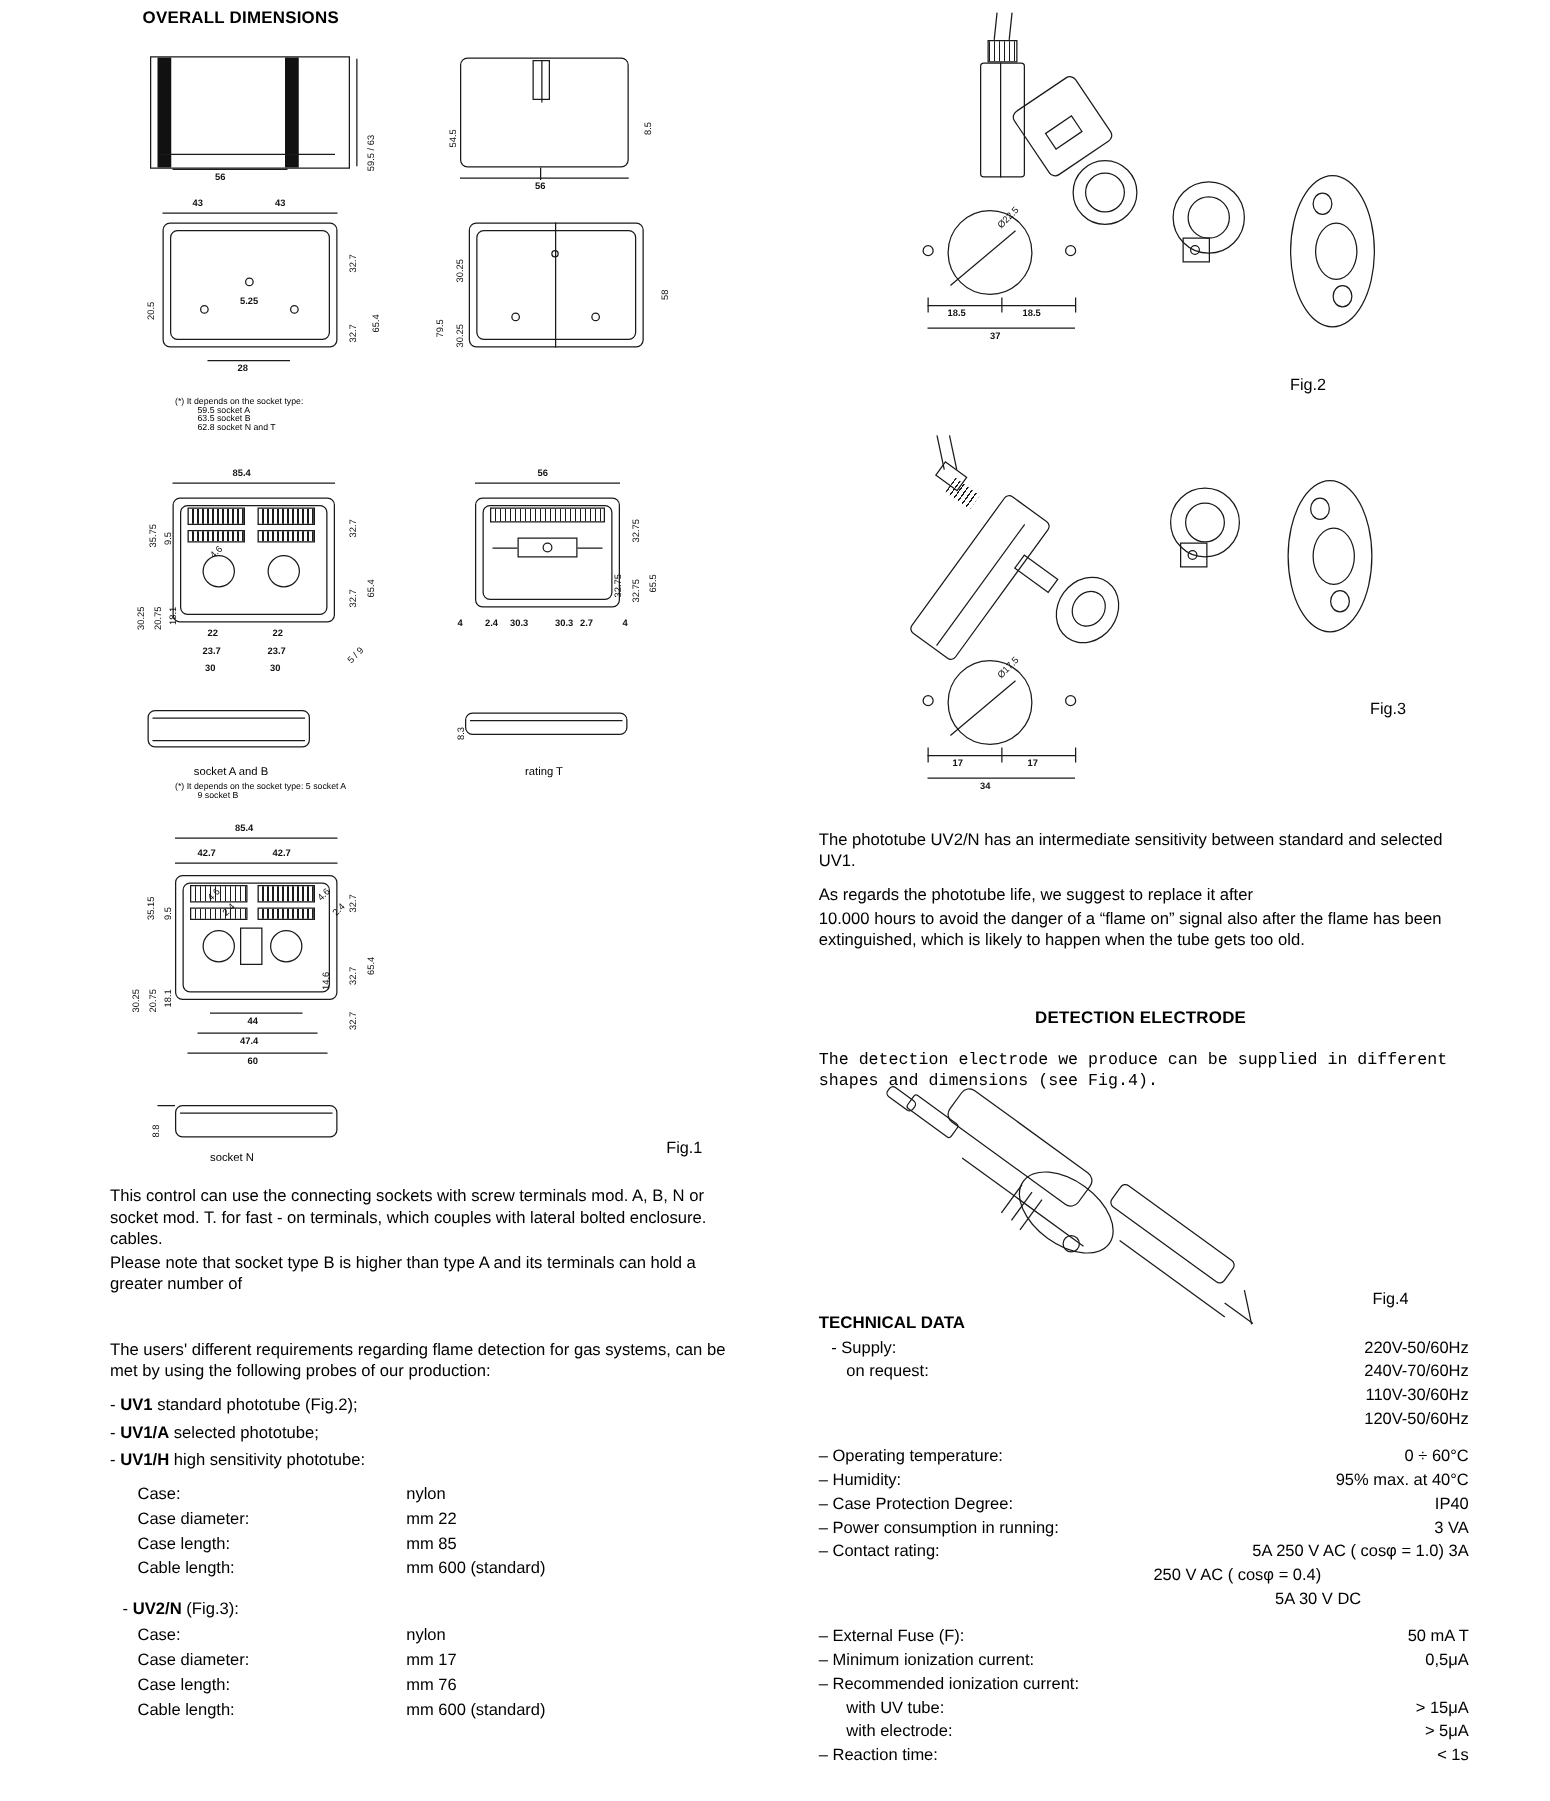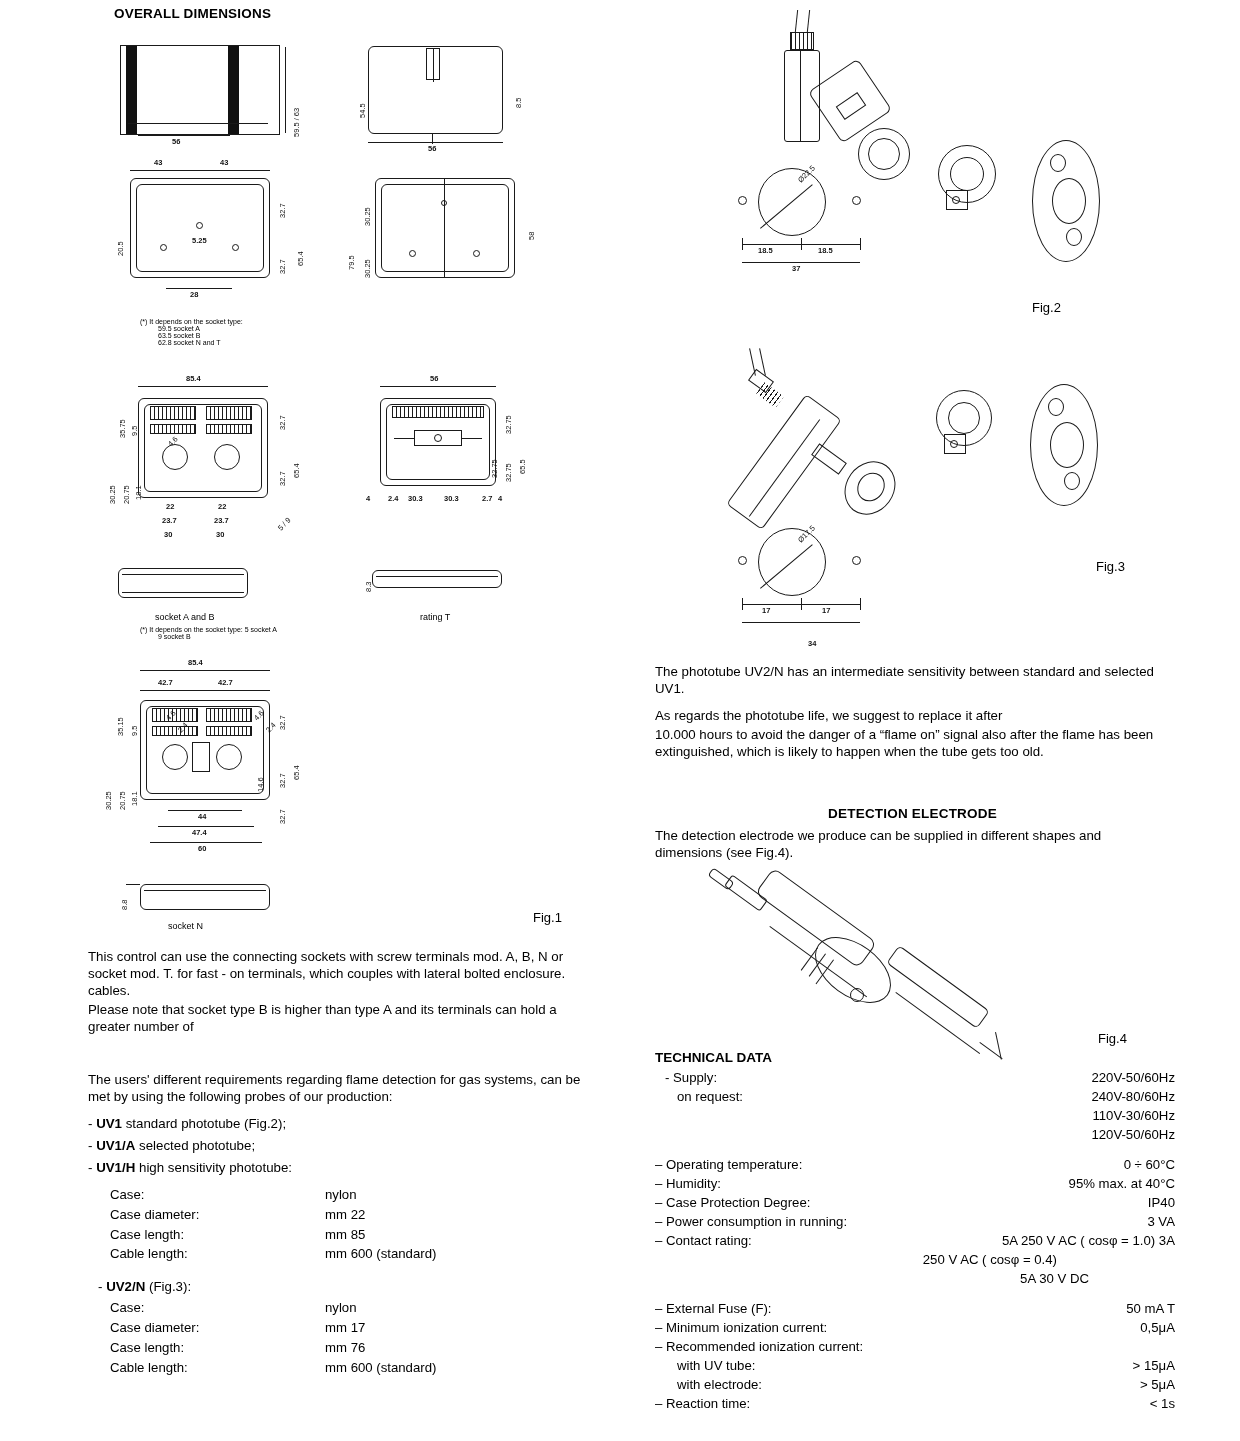--- a/index.html
+++ b/index.html
@@ -177,21 +177,21 @@
     <div class="hl ln" style="left:34px; top:60px; width:20px;"></div>
     <div class="hl ln" style="left:102px; top:60px; width:20px;"></div>
     <div class="dimv small" style="left:144px; top:56px;">32.75</div>
     <div class="dimv small" style="left:144px; top:104px;">32.75</div>
     <div class="dimv small" style="left:130px; top:100px;">32.75</div>
     <div class="dimv small" style="left:158px; top:96px;">65.5</div>
     <div class="dim small" style="left:6px; top:116px;">4</div>
     <div class="dim small" style="left:28px; top:116px;">2.4</div>
     <div class="dim small" style="left:48px; top:116px;">30.3</div>
     <div class="dim small" style="left:84px; top:116px;">30.3</div>
-    <div class="dim small" style="left:122px; top:116px;">2.7</div>
+    <div class="dim small" style="left:104px; top:116px;">2.7</div>
     <div class="dim small" style="left:138px; top:116px;">4</div>
   </div>
 
   <div class="draw" style="left:372px; top:560px; width:160px; height:50px;">
     <div class="rbox" style="left:0; top:10px; width:130px; height:18px;"></div>
     <div class="hl ln" style="left:4px; top:16px; width:122px;"></div>
     <div class="dimv small" style="left:-8px; top:32px;">8.3</div>
   </div>
   <div class="small" style="position:absolute; left:420px; top:612px;">rating T</div>
 
@@ -392,34 +392,34 @@
     <div class="dot" style="left:152px; top:208px; width:9px; height:9px;"></div>
     <div class="ln" style="left:60px; top:240px; width:68px; height:1px; transform:rotate(-40deg); transform-origin:left top;"></div>
     <div class="dimr small" style="left:96px; top:190px;">Ø17.5</div>
     <div class="hl ln" style="left:42px; top:256px; width:118px;"></div>
     <div class="vl ln" style="left:42px; top:250px; height:12px;"></div>
     <div class="vl ln" style="left:101px; top:250px; height:12px;"></div>
     <div class="vl ln" style="left:160px; top:250px; height:12px;"></div>
     <div class="dim" style="left:62px; top:258px;">17</div>
     <div class="dim" style="left:122px; top:258px;">17</div>
     <div class="hl ln" style="left:42px; top:274px; width:118px;"></div>
-    <div class="dim" style="left:108px; top:276px;margin-top:15px;">34</div>
+    <div class="dim" style="left:84px; top:276px;">34</div>
   </div>
 
   <div class="fig-label" style="position:absolute; left:1096px; top:559px;">Fig.3</div>
 
   <div style="position:absolute; left:655px; top:663px; width:515px;">
     <div class="para">The phototube UV2/N has an intermediate sensitivity between standard and selected UV1.</div>
     <div class="para" style="margin-top:9px;">As regards the phototube life, we suggest to replace it after</div>
     <div class="para" style="margin-top:2px;">10.000 hours to avoid the danger of a “flame on” signal         also after the flame has been extinguished, which is likely   to happen when the tube gets too old.</div>
   </div>
 
   <div style="position:absolute; left:655px; top:806px; width:515px;">
     <div class="h-title">DETECTION ELECTRODE</div>
-    <div class="para" style="margin-top:6px;">The detection electrode we produce can be supplied in different shapes and dimensions (see Fig.4).</div>
+    <div class="para" style="margin-top:18px;font-family:Liberation Mono, monospace;">The detection electrode we produce can be supplied in different shapes and dimensions (see Fig.4).</div>
   </div>
 
   <div class="draw" style="left:700px; top:866px; width:400px; height:200px;">
 
     <div class="tube" style="left:8px; top:8px; width:26px; height:10px; transform:rotate(36deg); border-radius:4px;"></div>
     <div class="tube" style="left:24px; top:20px; width:44px; height:14px; transform:rotate(36deg); border-radius:3px;"></div>
 
     <div class="tube" style="left:52px; top:36px; width:128px; height:32px; transform:rotate(36deg); border-radius:8px;"></div>
     <div class="ln" style="left:70px; top:60px; width:120px; height:1px; transform:rotate(36deg); transform-origin:left top;"></div>
 
@@ -441,21 +441,21 @@
 
   <div id="tech-data">
     <div class="td-head">TECHNICAL DATA</div>
 
     <div class="td-row indent1">
       <div class="lbl">- Supply:</div>
       <div class="val">220V-50/60Hz</div>
     </div>
     <div class="td-row indent2">
       <div class="lbl">on request:</div>
-      <div class="val">240V-80/60Hz</div>
+      <div class="val">240V-70/60Hz</div>
     </div>
     <div class="td-row indent2">
       <div class="lbl"></div>
       <div class="val">110V-30/60Hz</div>
     </div>
     <div class="td-row indent2" style="margin-bottom:10px;">
       <div class="lbl"></div>
       <div class="val">120V-50/60Hz</div>
     </div>
 

